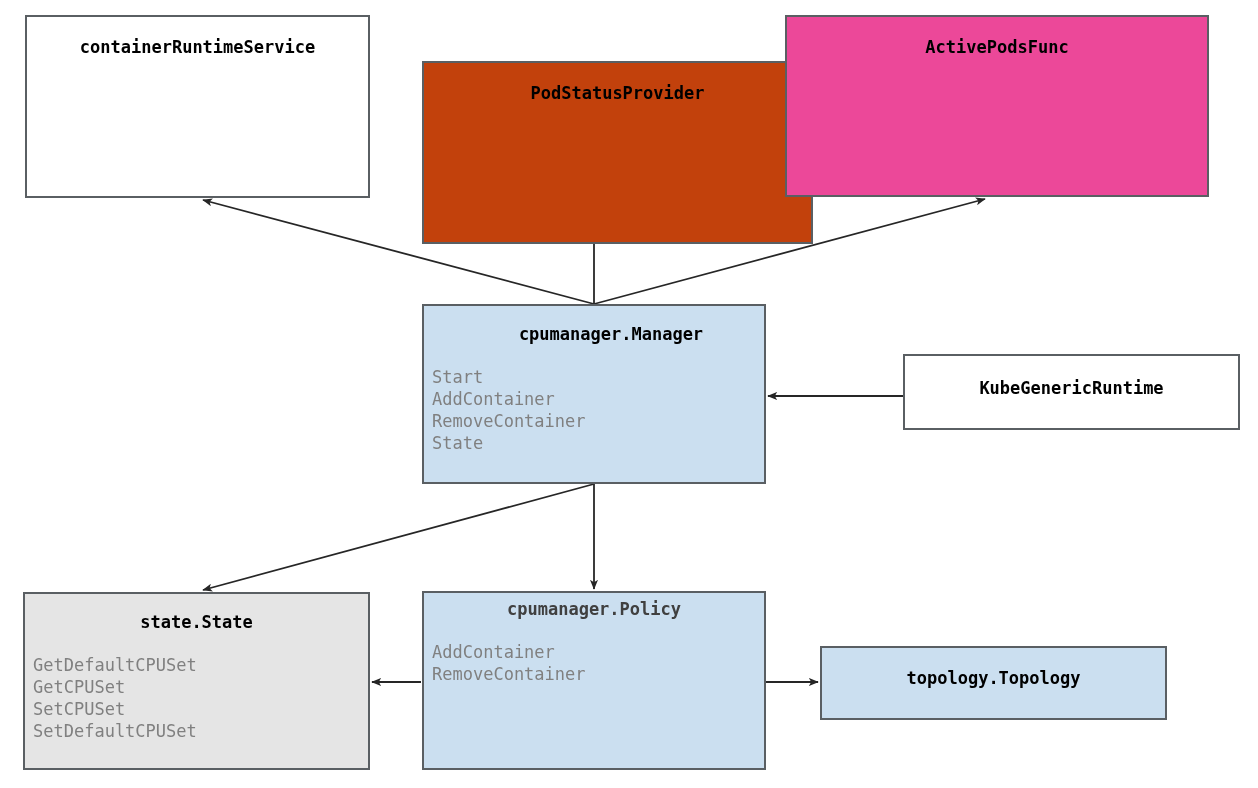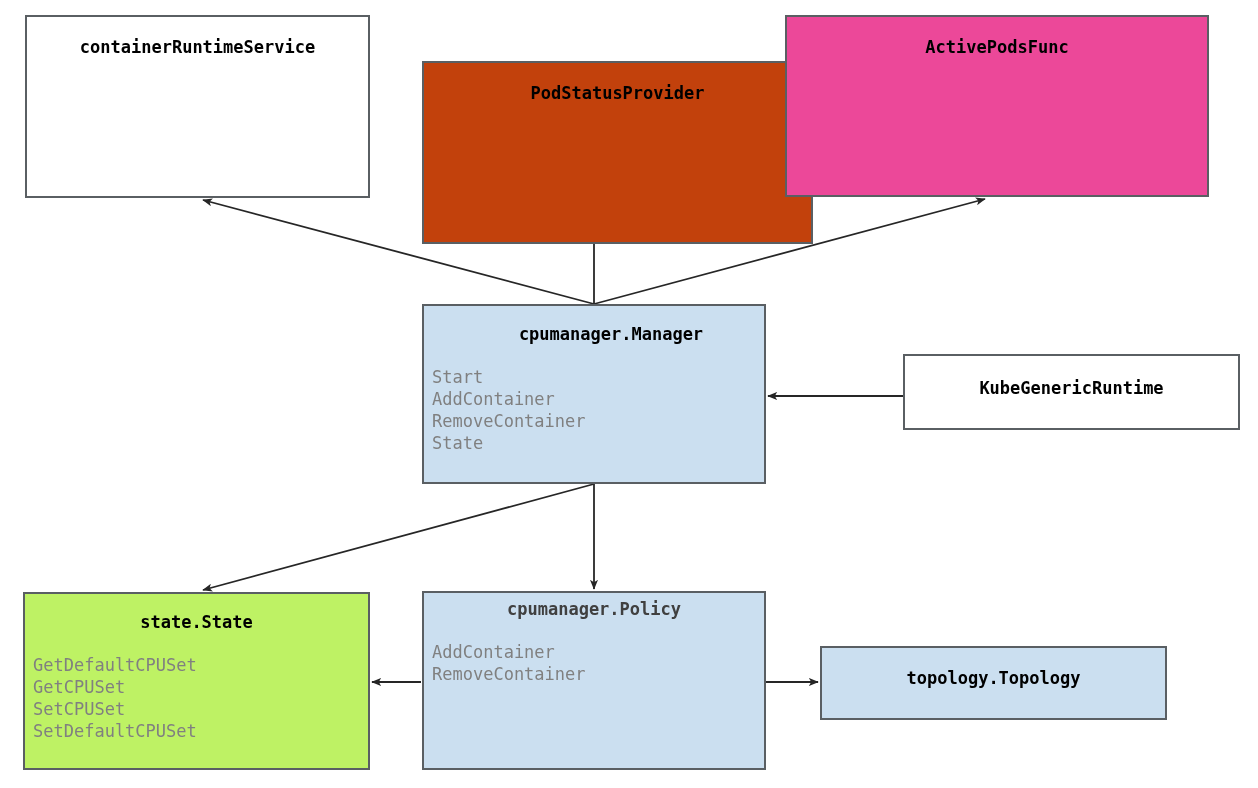--- a/index.html
+++ b/index.html
@@ -94,21 +94,21 @@
         <div class="node-members" style="margin-top: 22px; margin-left: 8px; color: rgb(128, 128, 128);">
           <span class="member-line">Start</span>
           <span class="member-line">AddContainer</span>
           <span class="member-line">RemoveContainer</span>
           <span class="member-line">State</span>
         </div>
       </div>
       <div class="node" style="left: 903px; top: 354px; width: 337px; height: 76px; border-color: rgb(90, 95, 99); background: rgb(255, 255, 255);">
         <div class="node-title" style="margin-top: 22px; color: rgb(0, 0, 0);">KubeGenericRuntime</div>
       </div>
-      <div class="node filled" style="left: 23px; top: 592px; width: 347px; height: 178px; border-color: rgb(90, 95, 99); background: #bef264;">
+      <div class="node filled" style="left: 23px; top: 592px; width: 347px; height: 178px; border-color: rgb(90, 95, 99); background: #e5e5e5;">
         <div class="node-title" style="margin-top: 18px; color: rgb(0, 0, 0);">state.State</div>
         <div class="node-members" style="margin-top: 22px; margin-left: 8px; color: rgb(128, 128, 128);">
           <span class="member-line">GetDefaultCPUSet</span>
           <span class="member-line">GetCPUSet</span>
           <span class="member-line">SetCPUSet</span>
           <span class="member-line">SetDefaultCPUSet</span>
         </div>
       </div>
       <div class="node filled" style="left: 422px; top: 591px; width: 344px; height: 179px; border-color: rgb(90, 95, 99); background: rgb(203, 223, 240);">
         <div class="node-title" style="margin-top: 6px; color: #404040;">cpumanager.Policy</div>

